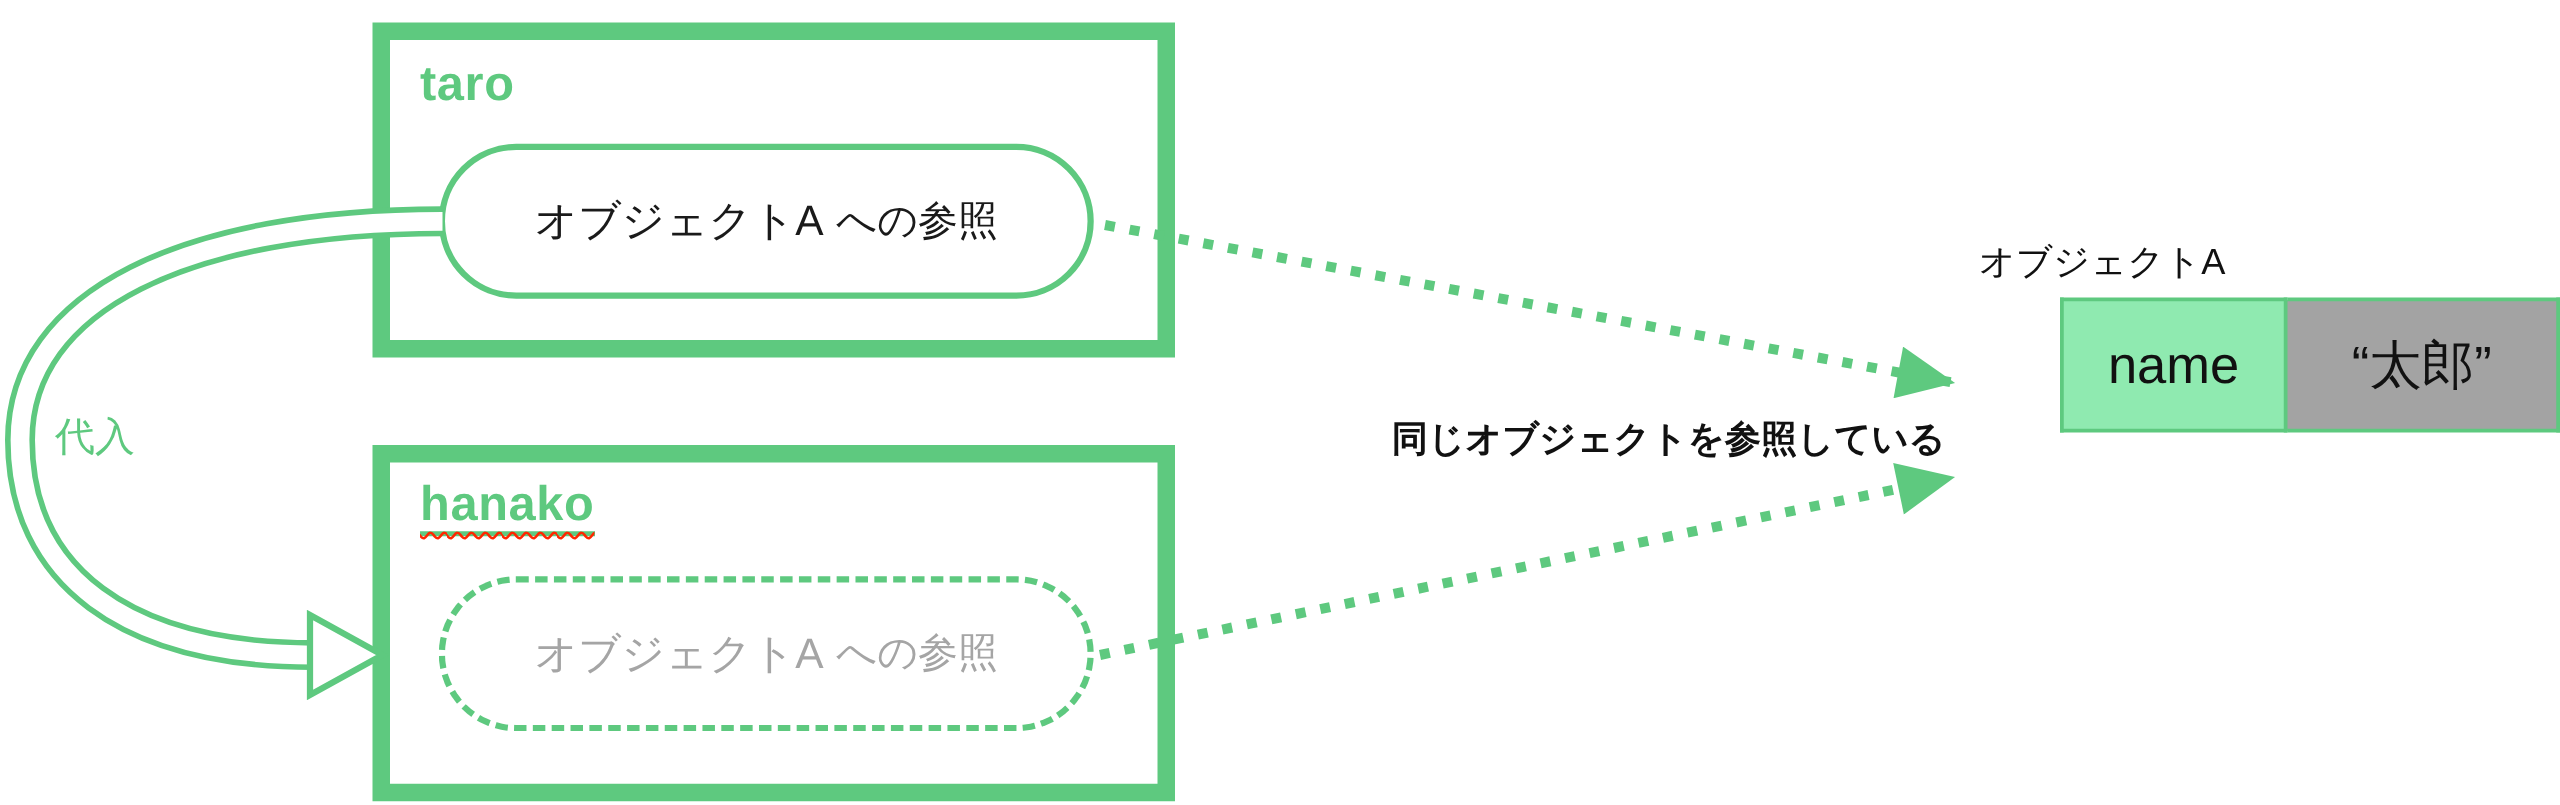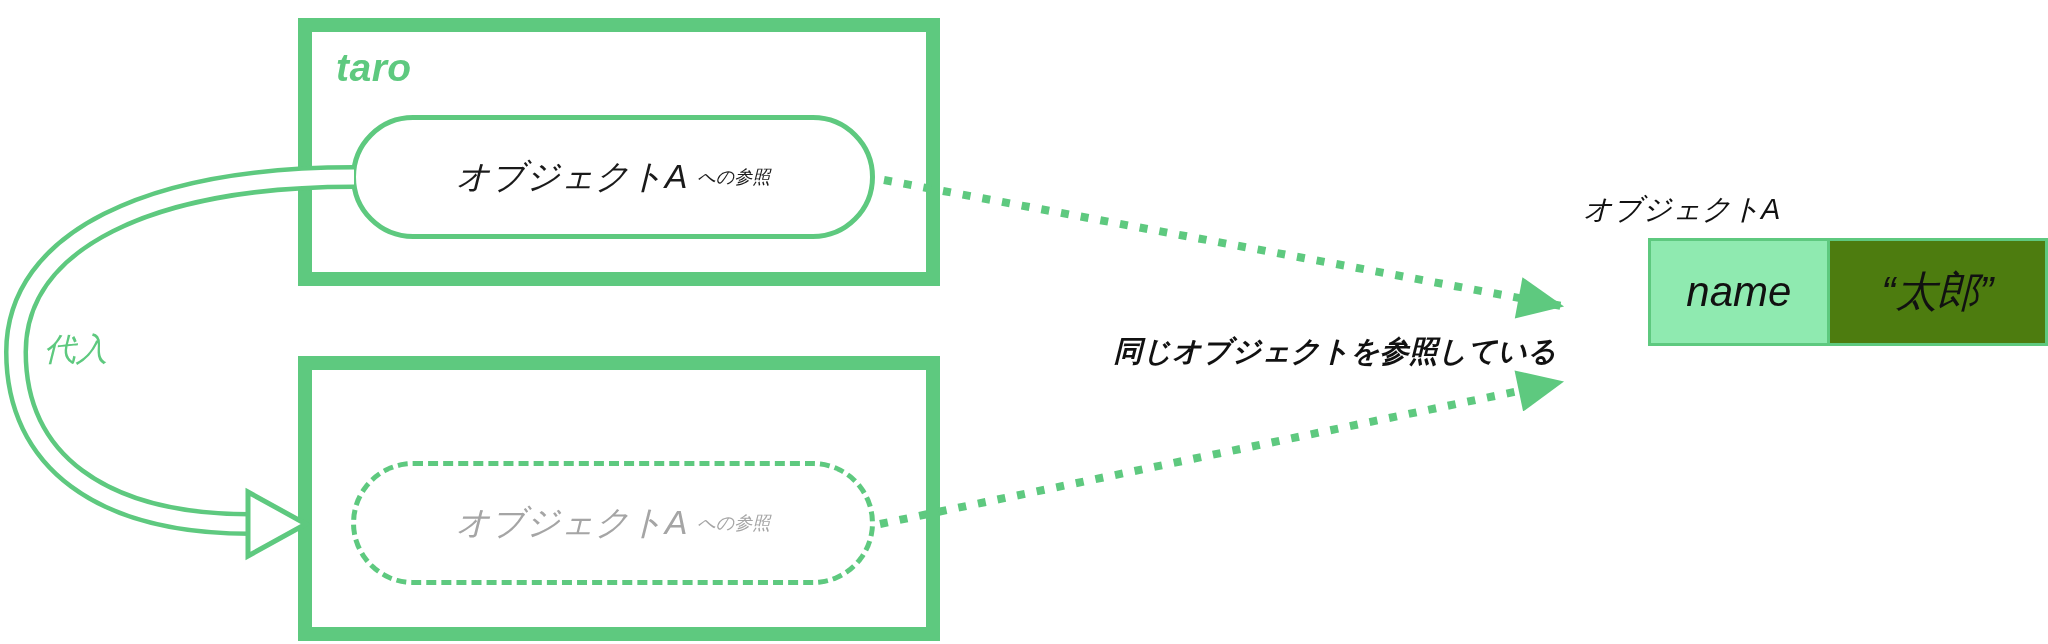--- a/index.html
+++ b/index.html
@@ -7,21 +7,20 @@
     padding: 0;
     background: #ffffff;
     font-family: "Liberation Sans", "DejaVu Sans", sans-serif;
   }
   .canvas {
     position: relative;
     width: 2048px;
     height: 644px;
     background: #ffffff;
     overflow: hidden;
-    font-style: italic;
   }
 
   
   .var-box {
     position: absolute;
     box-sizing: border-box;
     border: 14px solid #5ec97f;
     background: #ffffff;
   }
   .box-taro   { left: 298px; top: 18px;  width: 642px; height: 268px; }
@@ -54,21 +53,21 @@
     border-radius: 70px;
     display: flex;
     align-items: center;
     justify-content: center;
     background: #ffffff;
   }
   .ref-oval.solid  { top: 83px; border: 5px solid #5ec97f; }
   .ref-oval.dashed { top: 91px; border: 5px dashed #5ec97f; }
 
   .ref-main   { font-size: 34px; color: #1a1a1a; font-weight: 500; }
-  .ref-suffix { font-size: 18px; color: #1a1a1a; margin-left: 10px; font-weight: 500; }
+  .ref-suffix { font-size: 32px; color: #1a1a1a; margin-left: 10px; font-weight: 500; }
   .ref-oval.dashed .ref-main,
   .ref-oval.dashed .ref-suffix { color: #a5a5a5; }
 
   
   .assignment-label {
     position: absolute;
     left: 44px;
     top: 328px;
     font-size: 32px;
     font-weight: 500;
@@ -111,21 +110,21 @@
     color: #111111;
   }
   .object-table td.key-cell {
     width: 195px;
     height: 100px;
     background: #8feab0;
   }
   .object-table td.value-cell {
     width: 262px;
     height: 100px;
-    background: #4d7c0f;
+    background: #a3a3a3;
   }
 
   
   .arrows-layer {
     position: absolute;
     inset: 0;
     width: 2048px;
     height: 644px;
     z-index: 5;
     pointer-events: none;
@@ -138,20 +137,21 @@
 
   <div class="var-box box-taro">
     <div class="var-label">taro</div>
     <div class="ref-oval solid">
       <span class="ref-main">オブジェクトA</span>
       <span class="ref-suffix">への参照</span>
     </div>
   </div>
 
   <div class="var-box box-hanako">
+    <div class="var-label hanako">hanako</div>
     <div class="ref-oval dashed">
       <span class="ref-main">オブジェクトA</span>
       <span class="ref-suffix">への参照</span>
     </div>
   </div>
 
   <div class="assignment-label">代入</div>
 
   <div class="annotation">同じオブジェクトを参照している</div>
 

